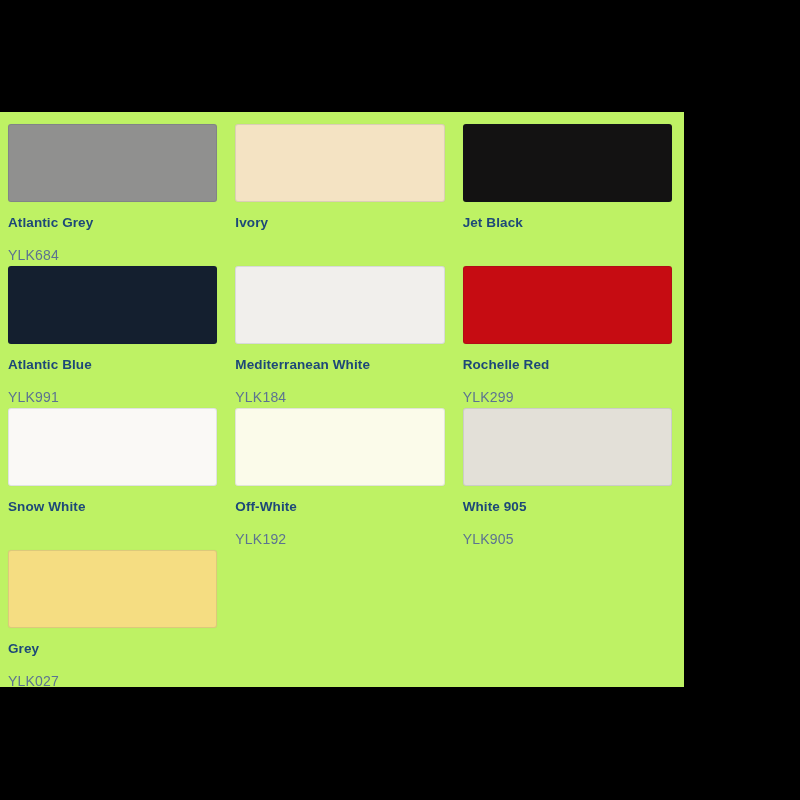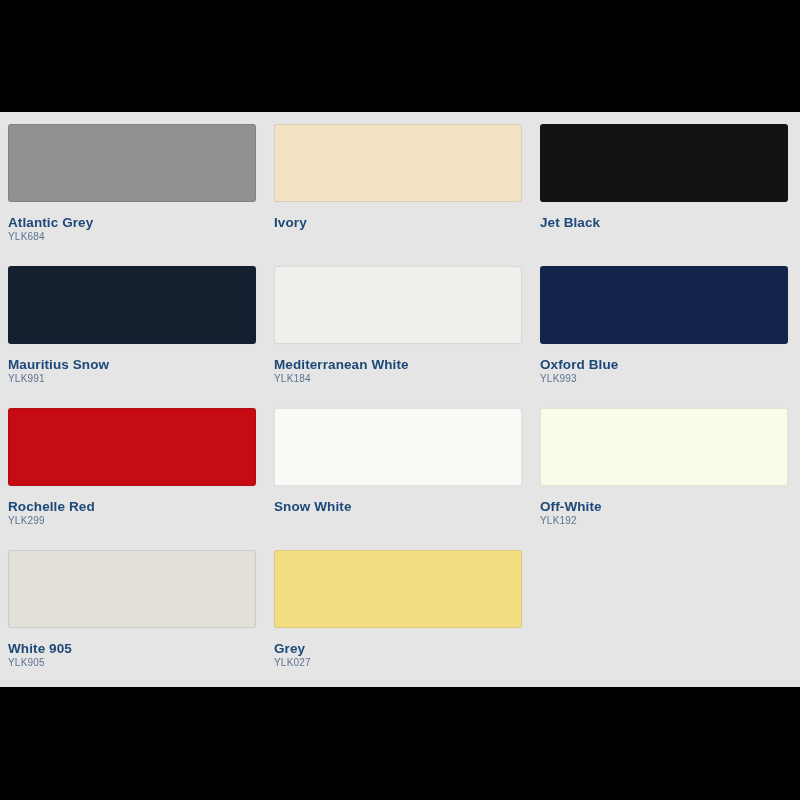--- a/index.html
+++ b/index.html
@@ -20,23 +20,23 @@
     width: 800px;
     height: 800px;
     background: #000000;
   }
 
   
   .content-panel {
     position: absolute;
     left: 0;
     top: 112px;
-    width: 800px;
+    width: 684px;
     height: 575px;
-    background: #e5e5e5;
+    background: #bef264;
     box-sizing: border-box;
     padding: 12px 12px 0 8px;
   }
 
   .swatch-grid {
     display: grid;
     grid-template-columns: repeat(3, 1fr);
     column-gap: 18px;
     row-gap: 0px;
   }
@@ -58,22 +58,22 @@
   .swatch-name {
     margin-top: 13px;
     font-size: 13.5px;
     font-weight: bold;
     color: #1d4878;
     line-height: 1.15;
     letter-spacing: 0.1px;
   }
 
   .swatch-code {
-    margin-top: 0;
-    font-size: 10px;
+    margin-top: 16px;
+    font-size: 14px;
     font-weight: normal;
     color: #5c7391;
     line-height: 1.15;
     letter-spacing: 0.2px;
   }
 
   
   .swatch-card { height: 142px; }
 </style>
 </head>
@@ -93,32 +93,27 @@
         <div class="swatch-card">
           <div class="swatch-chip" style="background: rgb(244, 227, 195);"></div>
           <div class="swatch-name">Ivory</div>
         </div>
         <div class="swatch-card">
           <div class="swatch-chip" style="background: rgb(19, 18, 18);"></div>
           <div class="swatch-name">Jet Black</div>
         </div>
         <div class="swatch-card">
           <div class="swatch-chip" style="background: rgb(20, 31, 47);"></div>
-          <div class="swatch-name">Mauritius Snow</div>
+          <div class="swatch-name">Atlantic Blue</div>
           <div class="swatch-code">YLK991</div>
         </div>
         <div class="swatch-card">
           <div class="swatch-chip" style="background: rgb(241, 239, 236);"></div>
           <div class="swatch-name">Mediterranean White</div>
           <div class="swatch-code">YLK184</div>
-        </div>
-        <div class="swatch-card">
-          <div class="swatch-chip" style="background: rgb(19, 36, 74);"></div>
-          <div class="swatch-name">Oxford Blue</div>
-          <div class="swatch-code">YLK993</div>
         </div>
         <div class="swatch-card">
           <div class="swatch-chip" style="background: rgb(198, 12, 18);"></div>
           <div class="swatch-name">Rochelle Red</div>
           <div class="swatch-code">YLK299</div>
         </div>
         <div class="swatch-card">
           <div class="swatch-chip" style="background: rgb(250, 249, 246);"></div>
           <div class="swatch-name">Snow White</div>
         </div>

